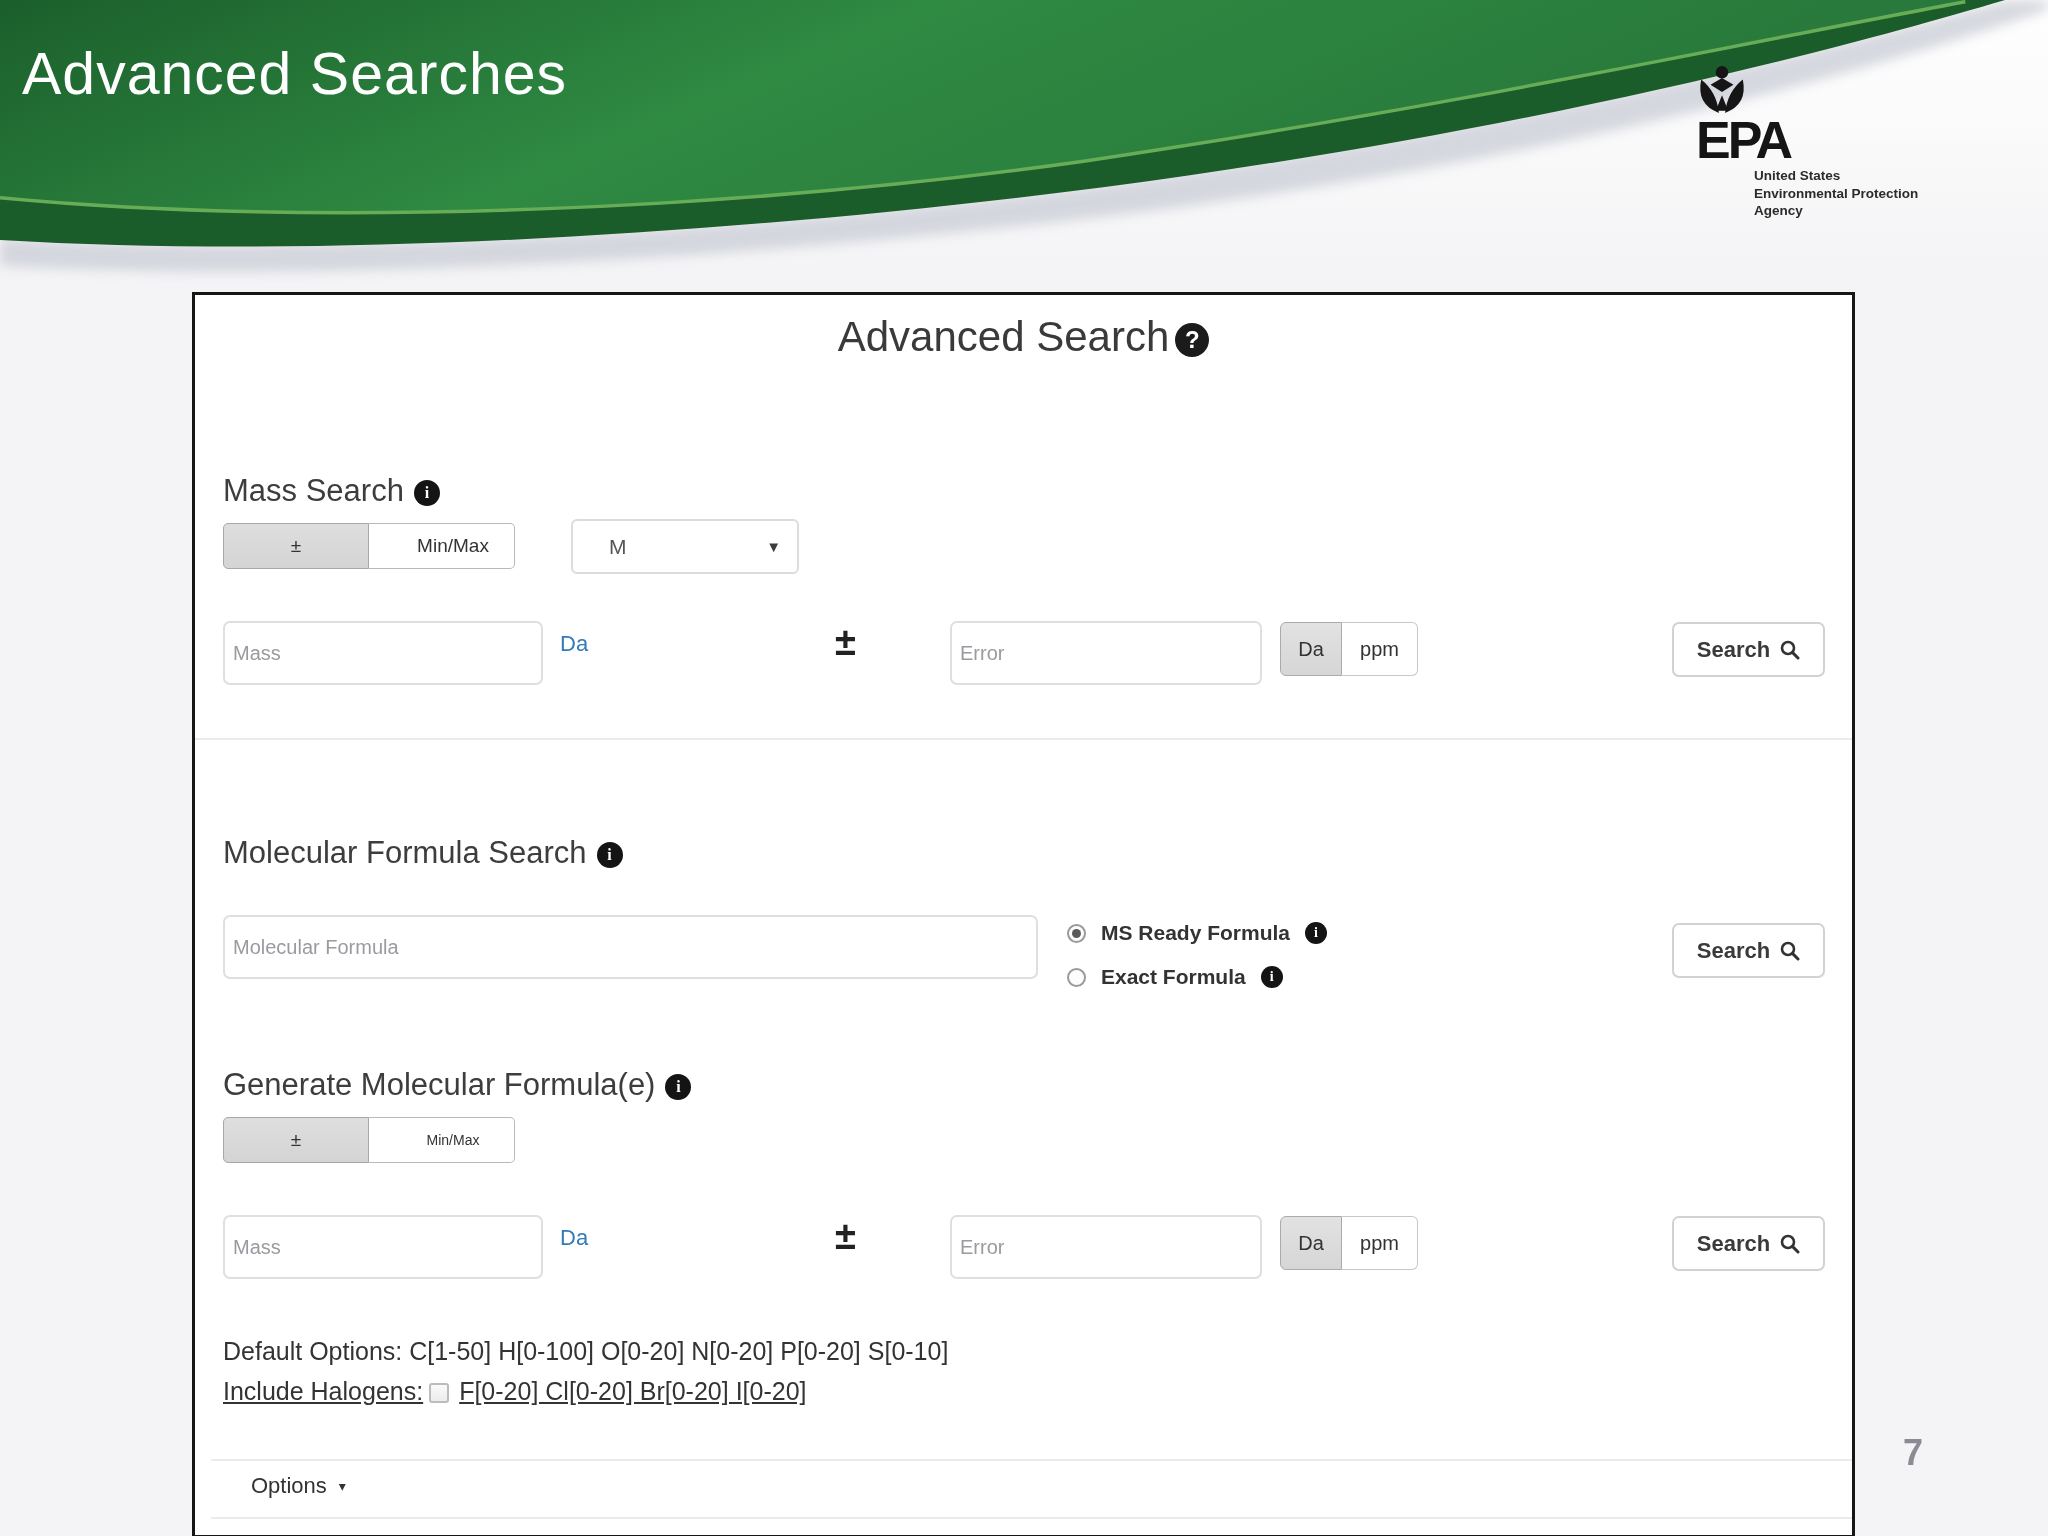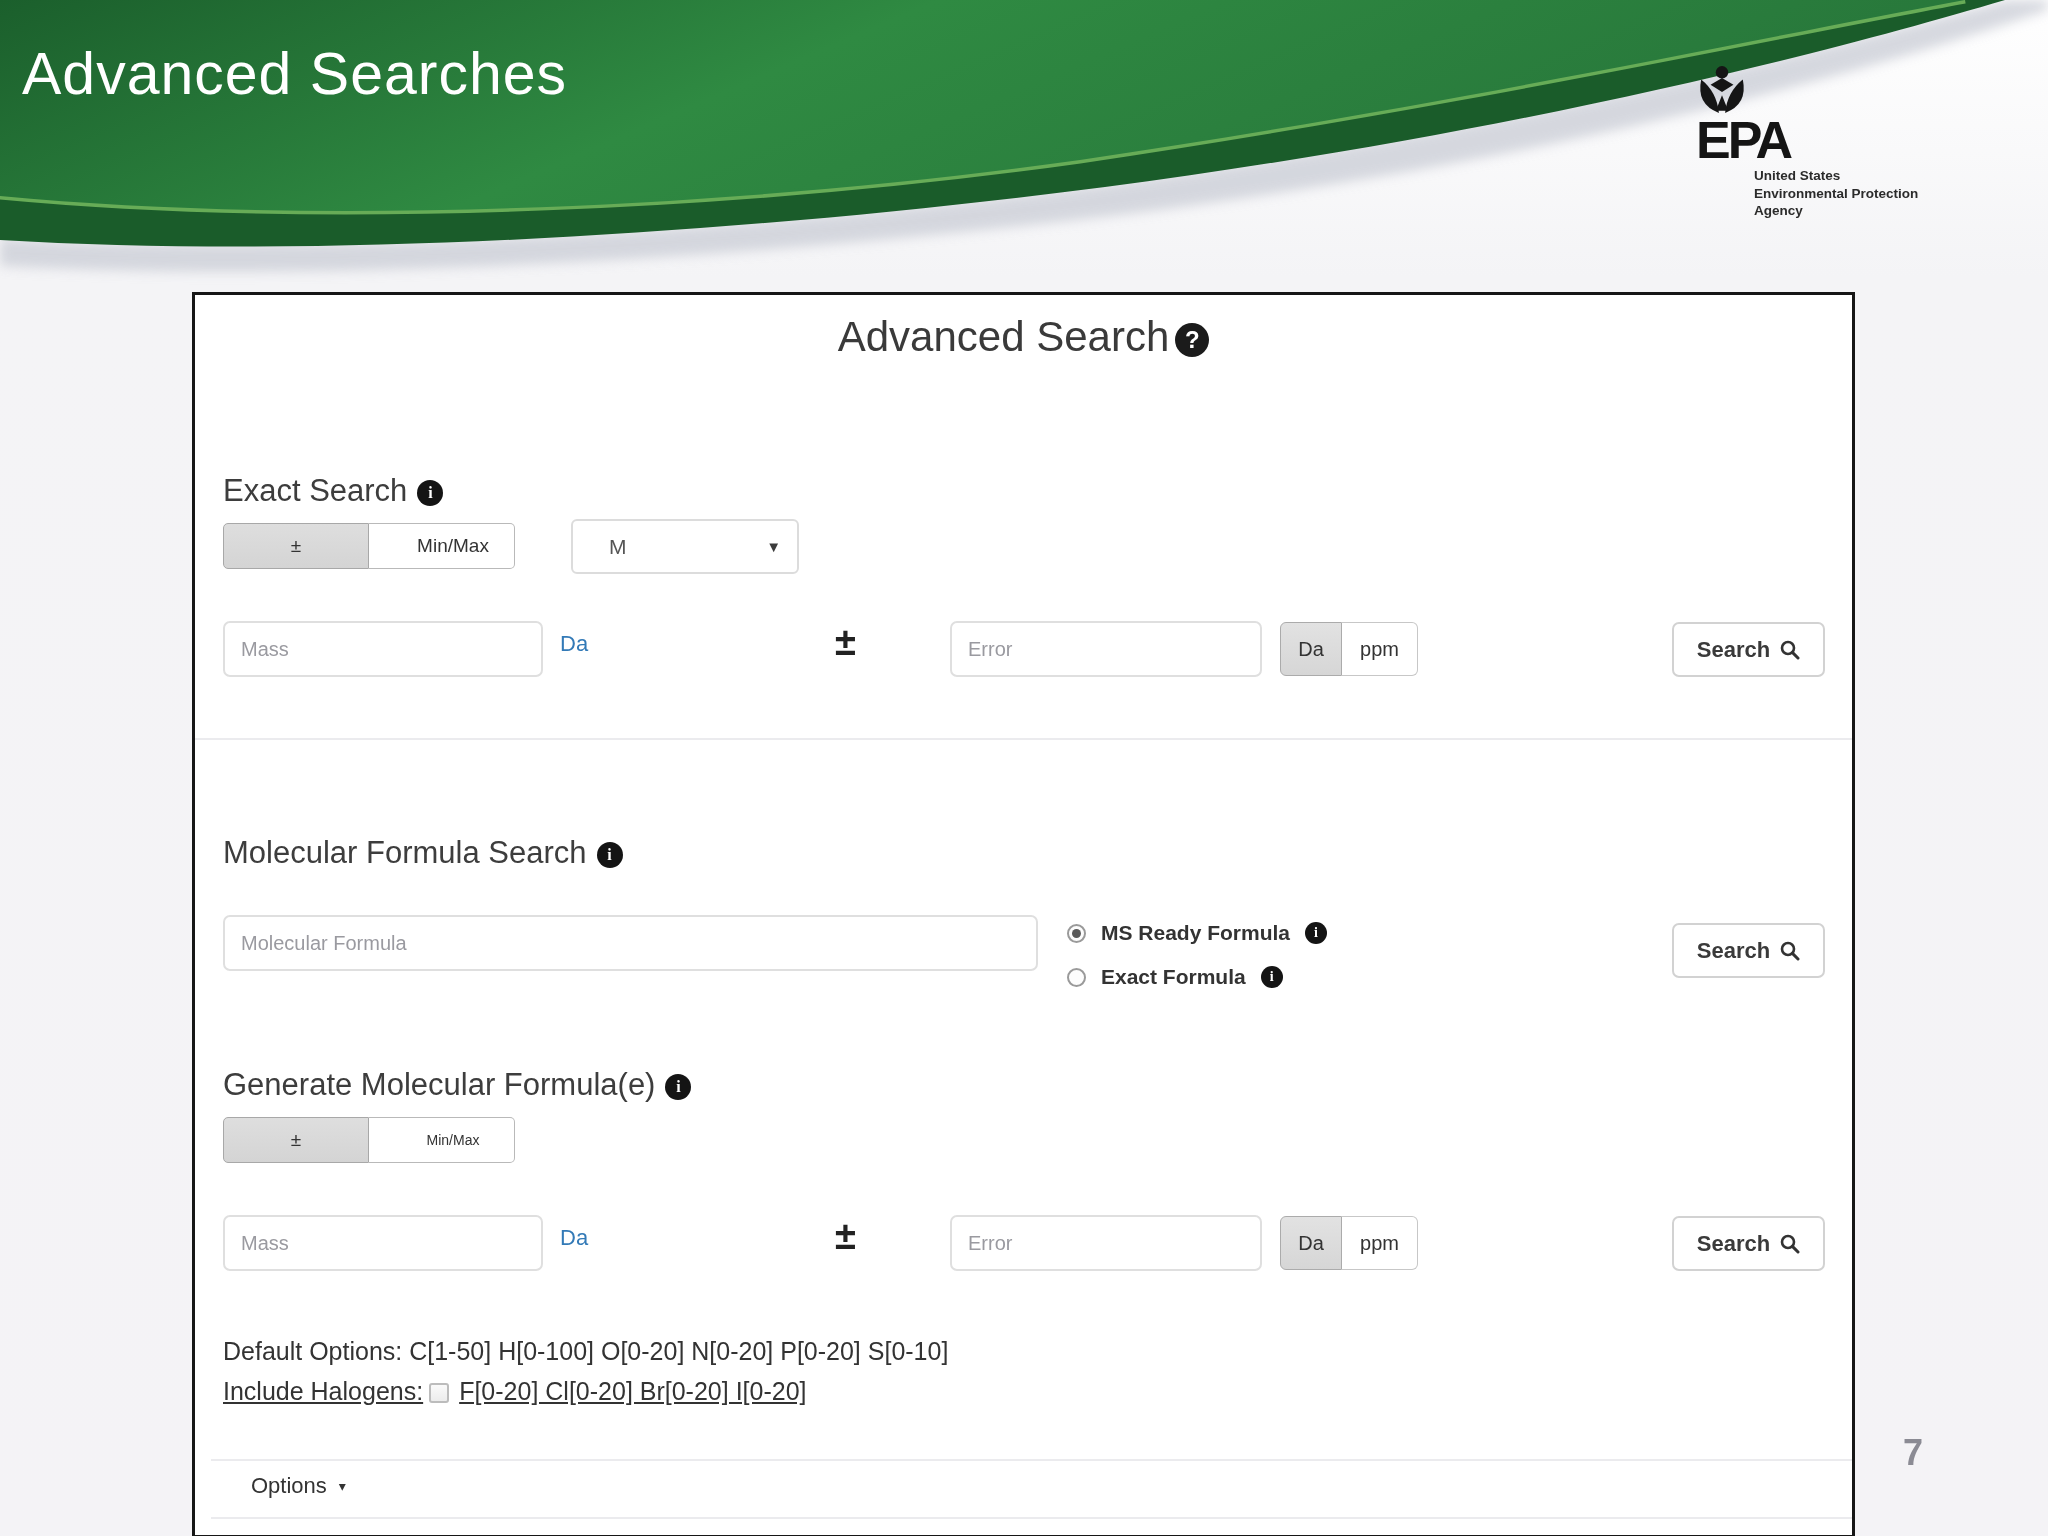--- a/index.html
+++ b/index.html
@@ -64,22 +64,22 @@
   
   .dropdown {
     position:absolute; width:228px; height:55px; background:#fff;
     border:2px solid #dcdcdc; border-radius:6px;
     display:flex; align-items:center; padding:0 16px 0 36px; color:#555; font-size:21px;
   }
   .dropdown .caret { margin-left:auto; font-size:15px; color:#3c3c3c; }
 
   
   .text-input {
-    position:absolute; height:56px; background:#fff;
-    border:2px solid #dfdfdf; border-radius:7px; padding:0 16px;
+    position:absolute; height:64px; background:#fff;
+    border:2px solid #dfdfdf; border-radius:7px; padding:0 8px;
     font-size:20px; color:#333; font-family:"Liberation Sans", sans-serif; outline:none;
   }
   .text-input::placeholder { color:#9a9aa0; }
 
   .da-label { font-size:22px; color:#337ab7; font-weight:400; }
   .pm-symbol { font-size:38px; color:#222; font-weight:600; }
 
   
   .unit-toggle { position:absolute; display:flex; height:54px; }
   .unit-btn {
@@ -160,21 +160,21 @@
 </div>
 
 <div class="panel">
 
   <div class="panel-title-row">
     <span class="panel-title">Advanced Search</span>
     <span class="help-badge">?</span>
   </div>
 
   <div class="section-heading abs" style="left:28px; top:178px;">
-    <span>Exact Search</span>
+    <span>Mass Search</span>
     <span class="info-badge">i</span>
   </div>
 
   <div class="toggle-group abs" style="left:28px; top:228px;">
     <div class="toggle-btn first selected">±</div>
     <div class="toggle-btn last">Min/Max</div>
   </div>
 
   <div class="dropdown" style="left:376px; top:224px;">
     <span>M</span>

